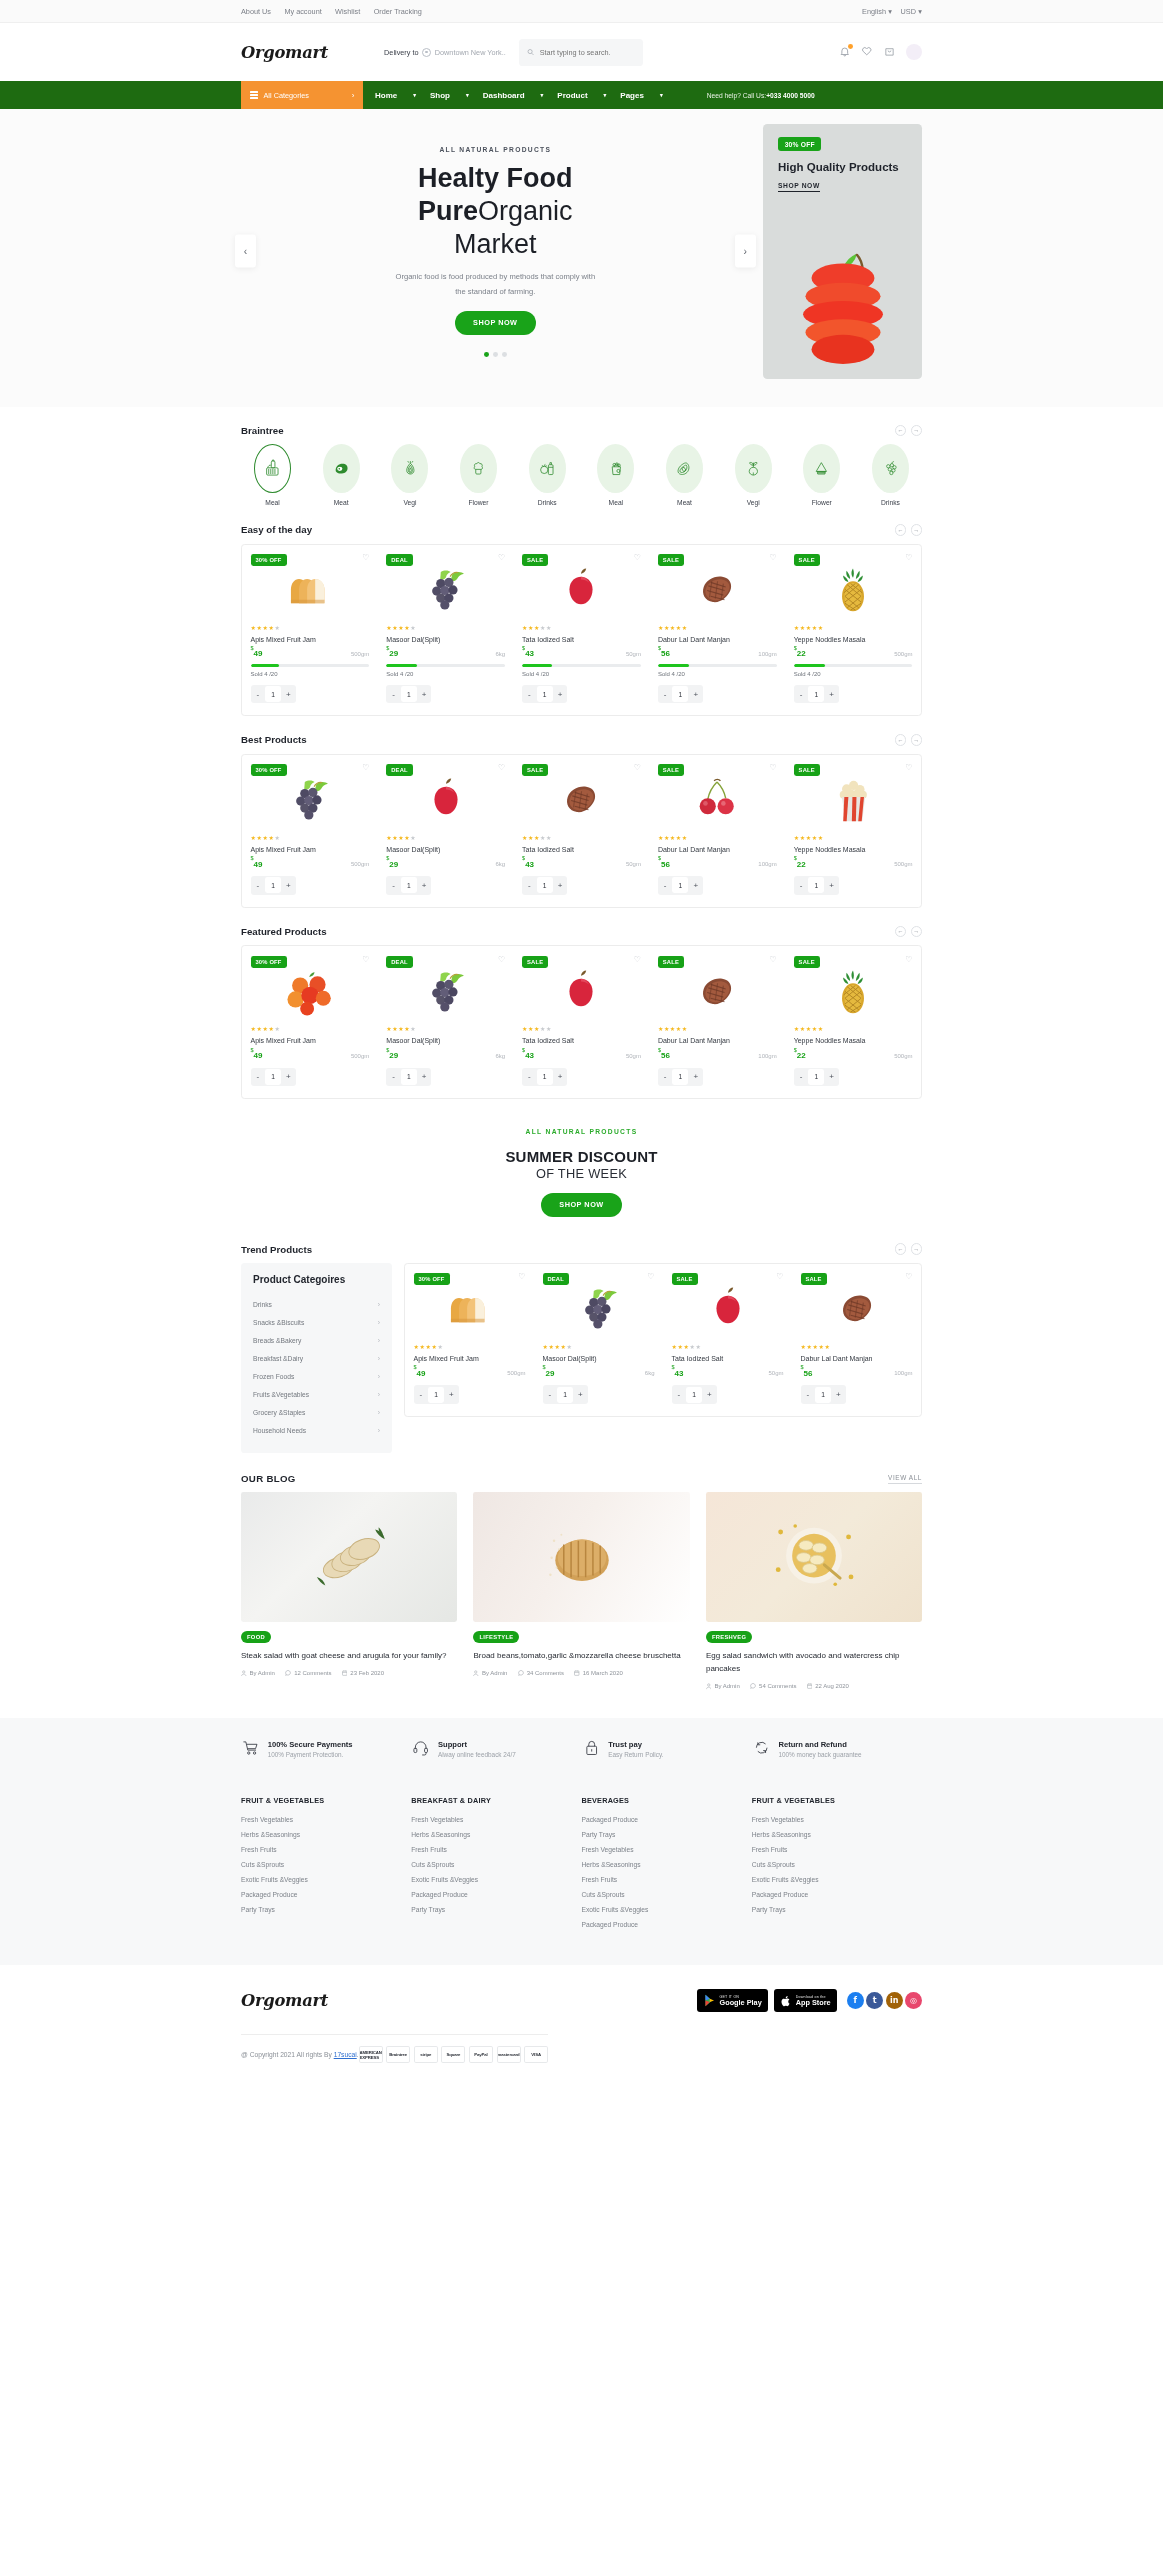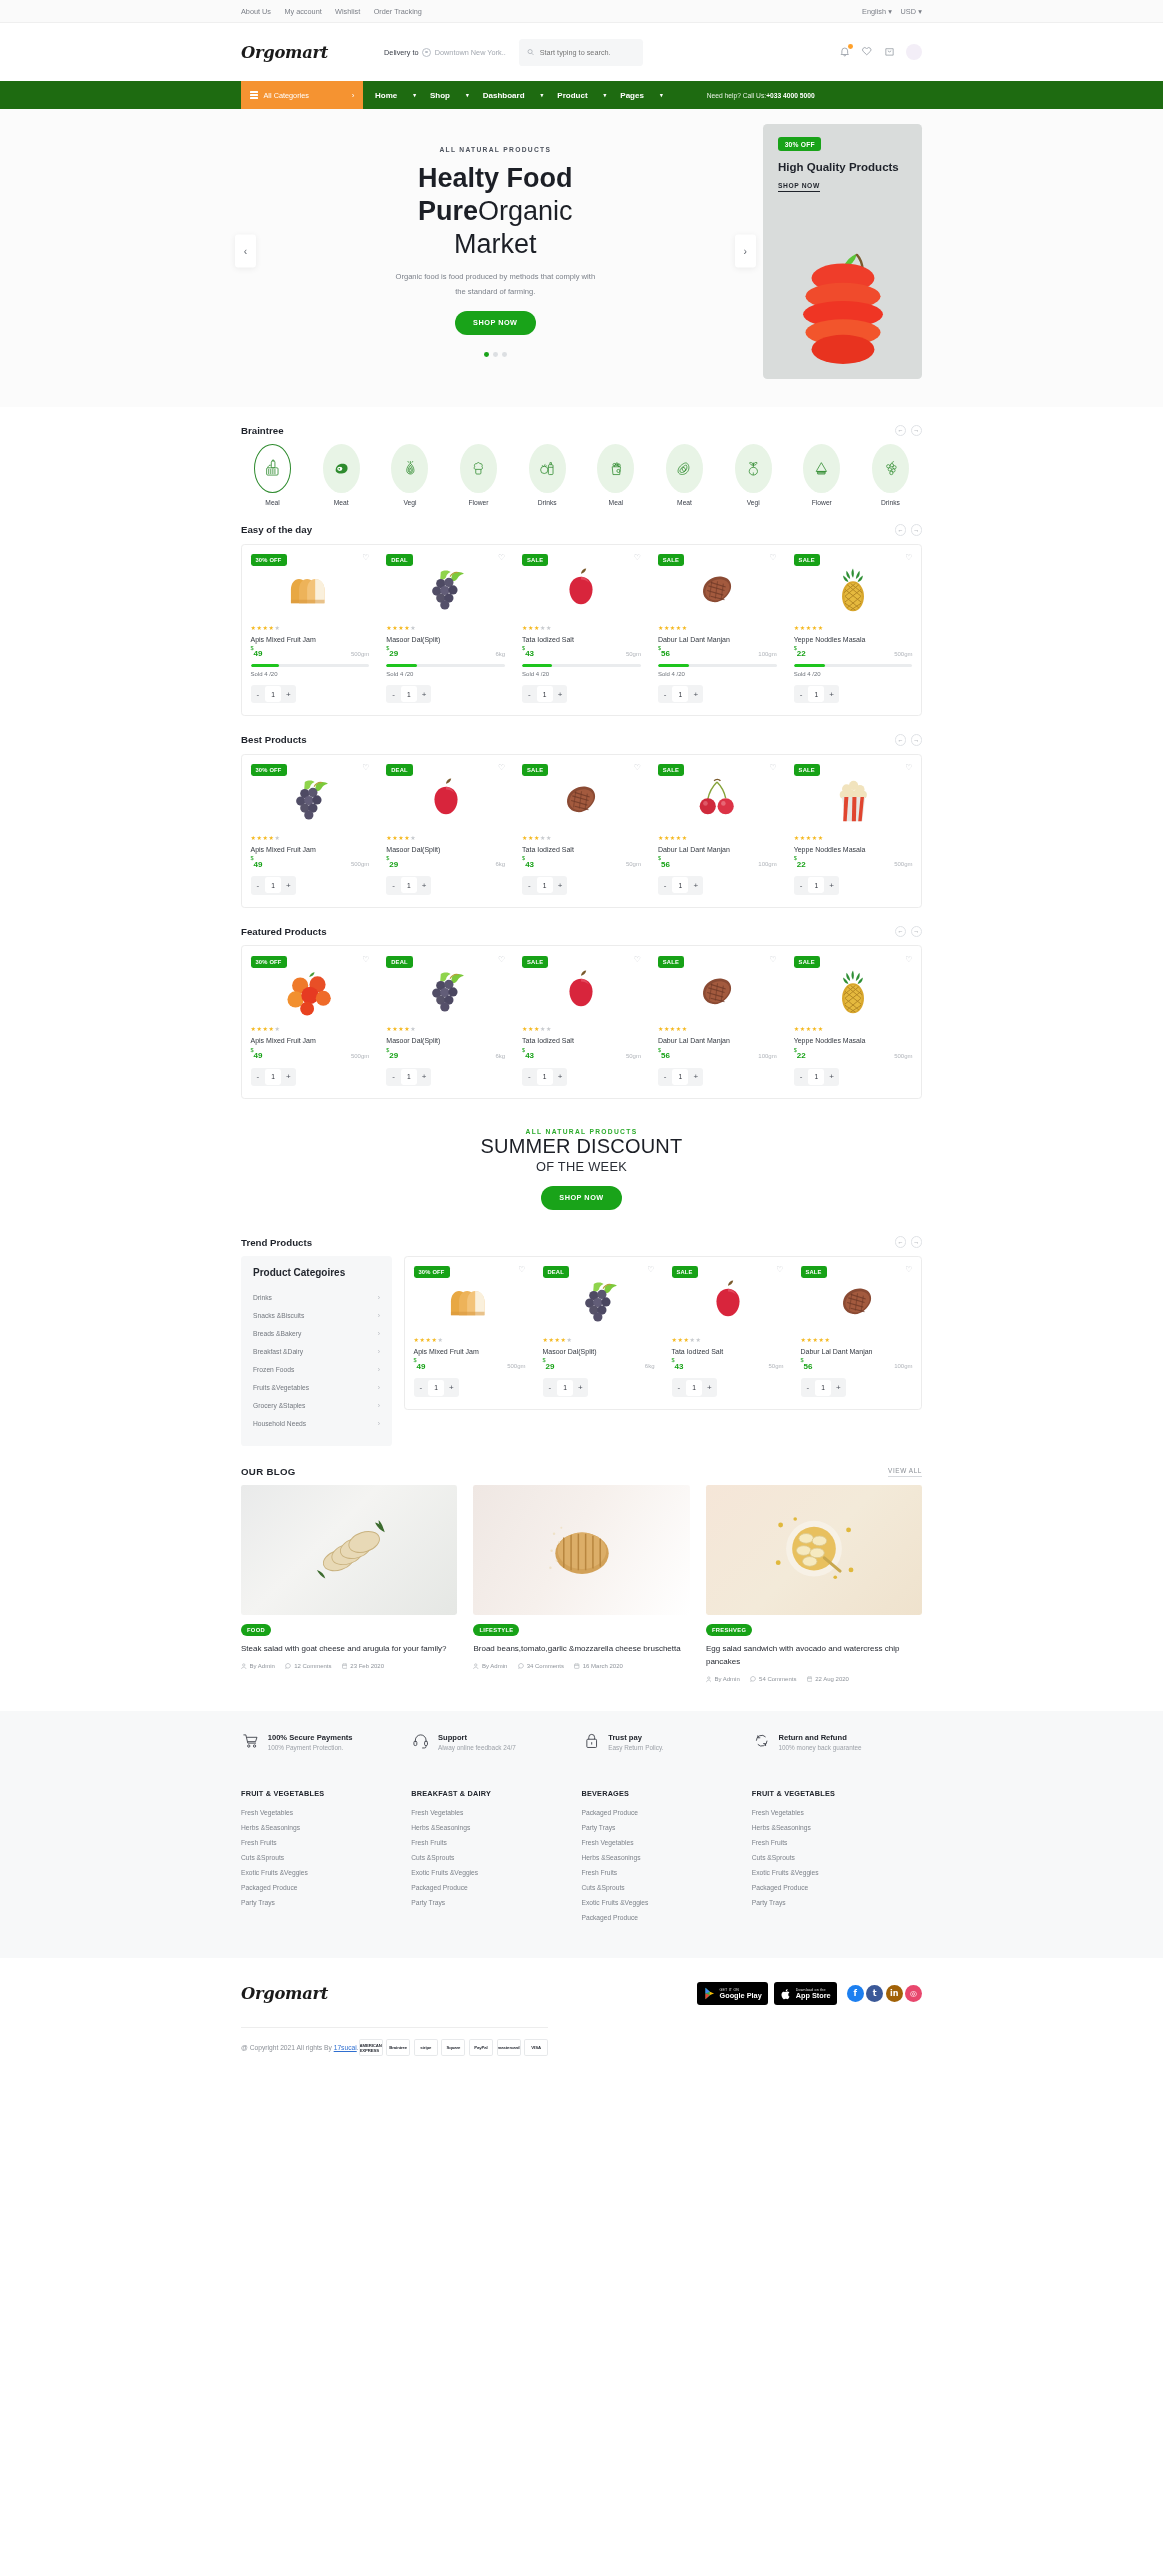--- a/index.html
+++ b/index.html
@@ -188,21 +188,21 @@
   }
   .stepper .qty {
     width: 16px; height: 16px; background: #fff; border-radius: 2.4px;
     display: flex; align-items: center; justify-content: center;
     font-size: 6.7px; color: #2b2f38; margin: 1.2px 0;
   }
 
   
   .discount { text-align: center; padding: 29px 0 8.5px; }
   .discount .eyebrow { color: #2aab2a; }
-  .discount h2 { margin-top: 0; font-size: 20px; font-weight: 400; color: #1c1f26; letter-spacing: 0.2px; }
+  .discount h2 { margin-top: 13px; font-size: 15px; font-weight: 700; color: #1c1f26; letter-spacing: 0.2px; }
   .discount h3 { font-size: 12.8px; font-weight: 300; color: #2a2e36; letter-spacing: 0.3px; margin-top: 1.2px; }
 
   
   .trend-row { display: flex; gap: 12px; align-items: flex-start; }
   .cat-panel { width: 151px; background: #f6f7f8; border-radius: 3.6px; padding: 11px 12px 13.4px; }
   .cat-panel h4 { font-size: 10px; font-weight: 700; color: #22262e; margin-bottom: 11px; }
   .cat-panel li {
     list-style: none; display: flex; align-items: center; justify-content: space-between;
     font-size: 6.7px; color: #73787f; padding: 5.5px 0; cursor: pointer;
   }

